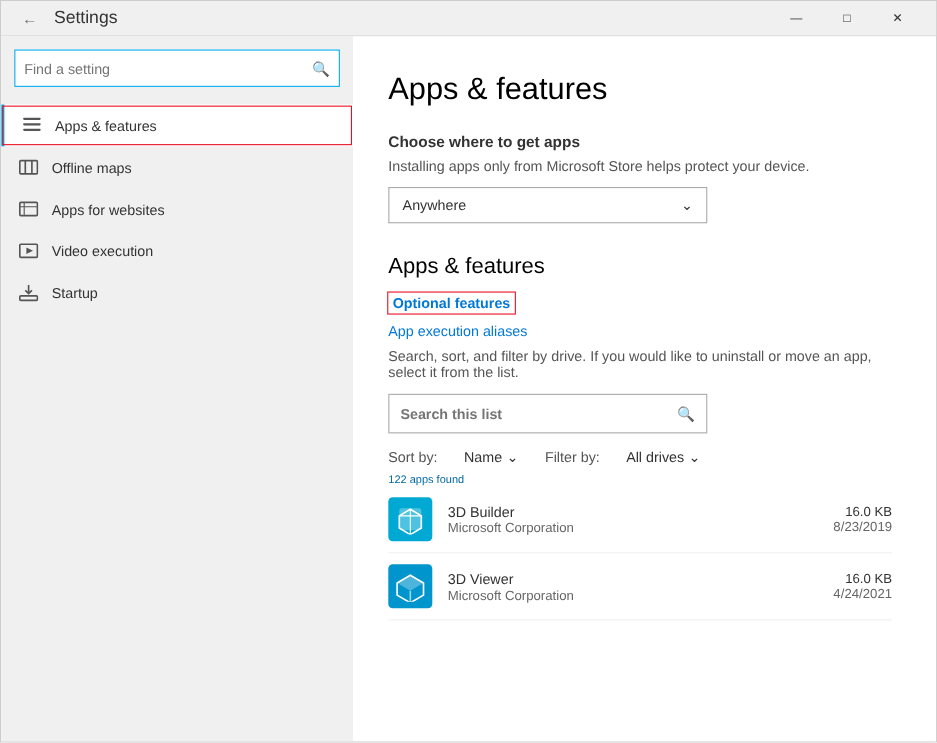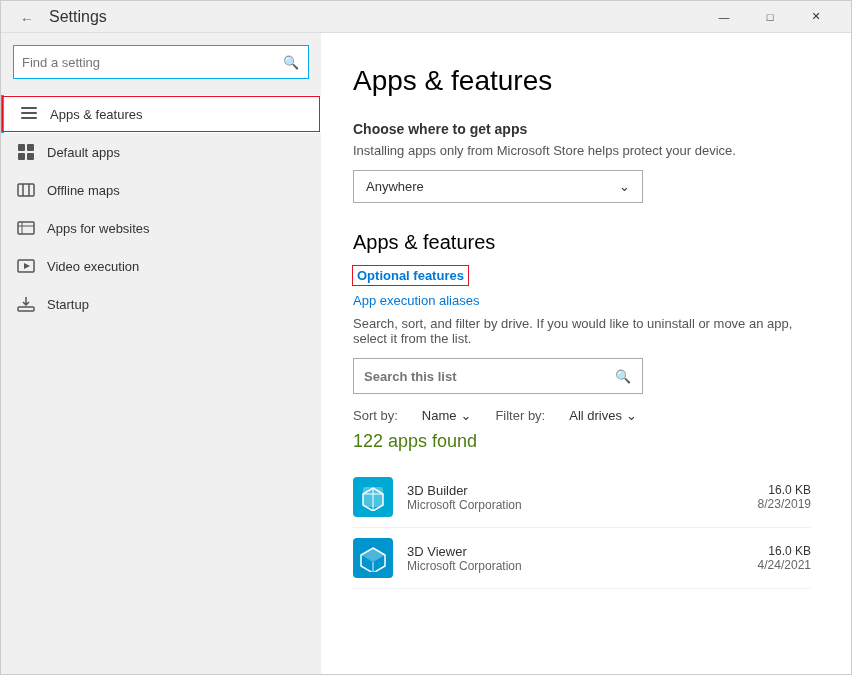--- a/index.html
+++ b/index.html
@@ -227,23 +227,23 @@
     .search-list-box input {
       border: none;
       outline: none;
       background: transparent;
       flex: 1;
       font-size: 13px;
       color: #999;
       font-weight: bold;
     }
     .apps-found {
-      font-size: 18px;
-      color: #4d7c0f;
-      margin-bottom: 15px;
+      font-size: 10px;
+      color: #0369a1;
+      margin-bottom: 0;
     }
     .app-item {
       display: flex;
       align-items: center;
       padding: 10px 0;
       border-bottom: 1px solid #f0f0f0;
     }
     .app-icon {
       width: 40px;
       height: 40px;
@@ -313,31 +313,20 @@
         <span class="sidebar-icon">
           <svg width="18" height="18" viewBox="0 0 18 18" fill="none">
             <rect x="1" y="2" width="16" height="2" rx="1" fill="#555"></rect>
             <rect x="1" y="7" width="16" height="2" rx="1" fill="#555"></rect>
             <rect x="1" y="12" width="16" height="2" rx="1" fill="#555"></rect>
           </svg>
         </span>
         <span class="item-label">Apps &amp; features</span>
       </div>
 
-      <div class="sidebar-item">
-        <span class="sidebar-icon">
-          <svg width="18" height="18" viewBox="0 0 18 18" fill="none">
-            <rect x="1" y="1" width="7" height="7" rx="1" fill="#555"></rect>
-            <rect x="10" y="1" width="7" height="7" rx="1" fill="#555"></rect>
-            <rect x="1" y="10" width="7" height="7" rx="1" fill="#555"></rect>
-            <rect x="10" y="10" width="7" height="7" rx="1" fill="#555"></rect>
-          </svg>
-        </span>
-        <span class="item-label">Default apps</span>
-      </div>
 
       <div class="sidebar-item">
         <span class="sidebar-icon">
           <svg width="18" height="18" viewBox="0 0 18 18" fill="none">
             <rect x="1" y="3" width="16" height="12" rx="1" stroke="#555" stroke-width="1.5" fill="none"></rect>
             <line x1="6" y1="3" x2="6" y2="15" stroke="#555" stroke-width="1.5"></line>
             <line x1="12" y1="3" x2="12" y2="15" stroke="#555" stroke-width="1.5"></line>
           </svg>
         </span>
         <span class="item-label">Offline maps</span>

